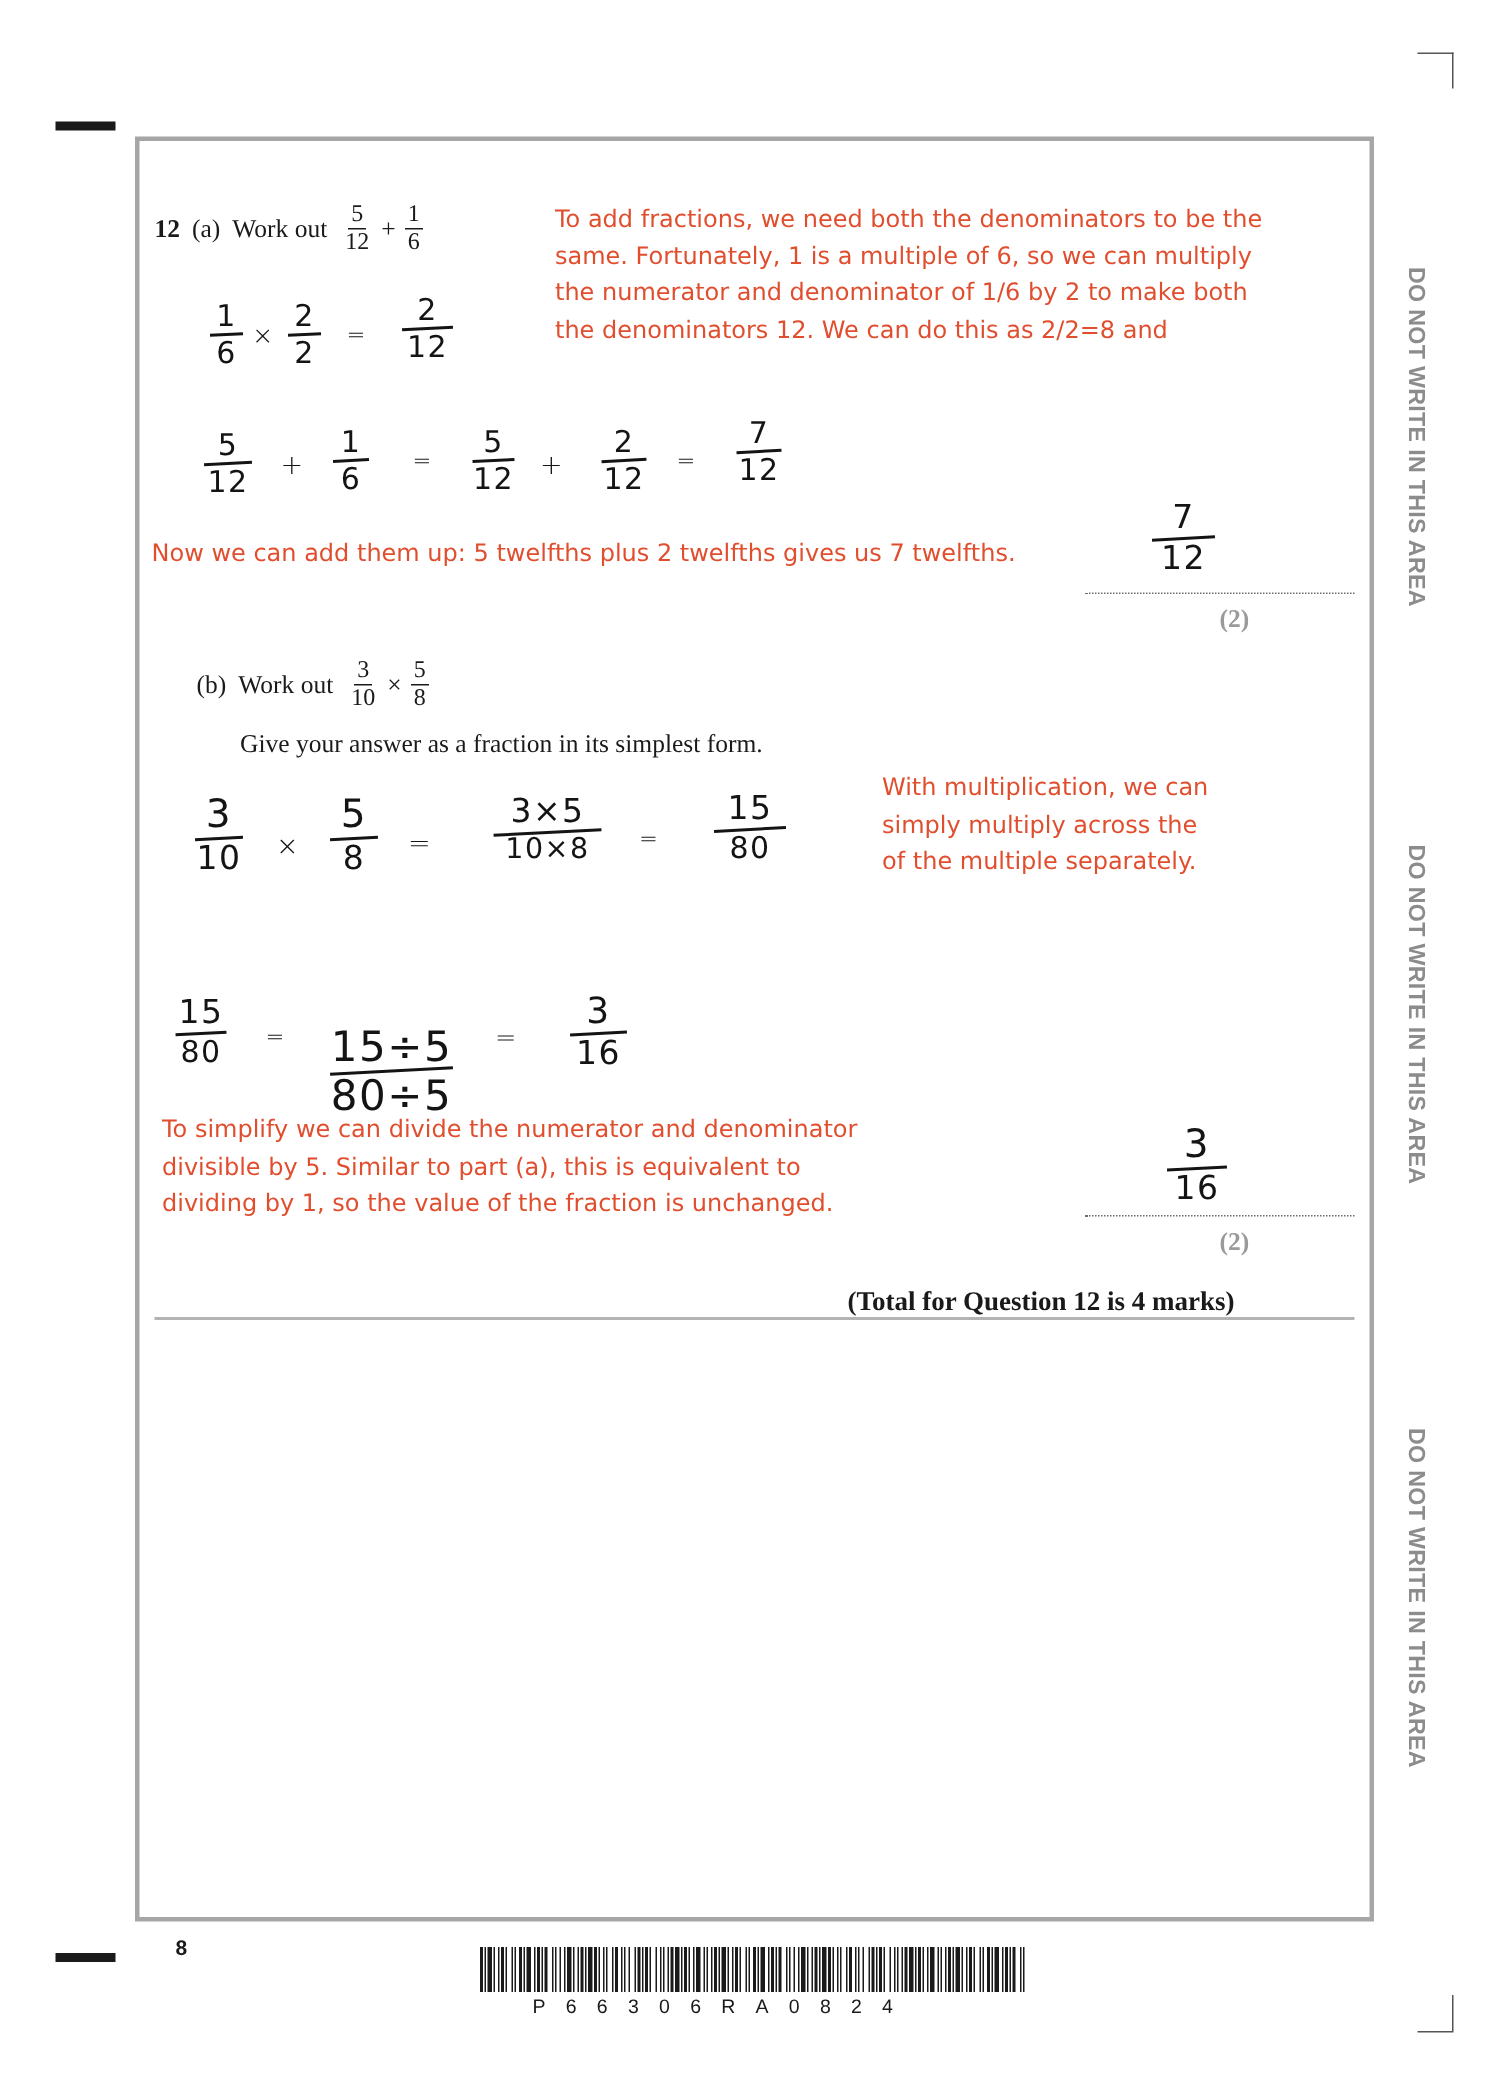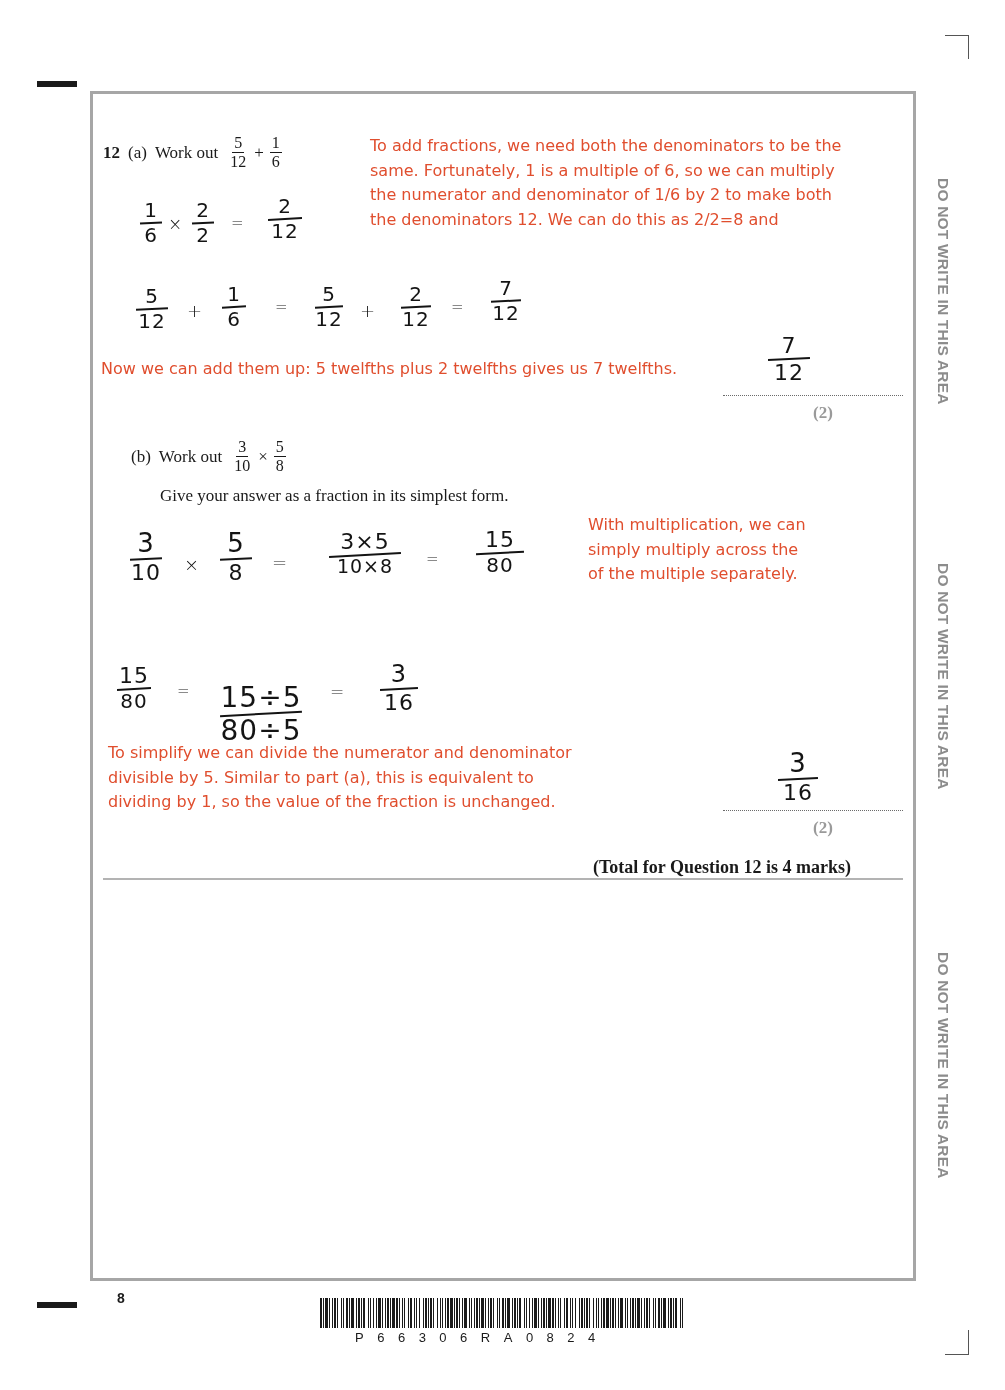--- a/index.html
+++ b/index.html
@@ -31,21 +31,21 @@
     .note { position: absolute; font-family: "DejaVu Sans", sans-serif; font-size: 16px; line-height: 24.6px; color: #e04e2e; }
 
     
     .hw { position: absolute; font-family: "DejaVu Sans", sans-serif; color: #141414; font-weight: 300; }
     .hfrac { position: absolute; display: flex; flex-direction: column; align-items: center; font-family: "DejaVu Sans", sans-serif; color: #141414; }
     .hfrac .n, .hfrac .d { line-height: 1.05; letter-spacing: 1px; }
     .hfrac .line { height: 2px; background: #141414; margin: 1px 0; transform: rotate(-3deg); }
 
     .answer-line { position: absolute; height: 0; border-top: 1px dotted #6b6b6b; }
     .marks { position: absolute; font-family: "Liberation Serif", serif; font-weight: bold; font-size: 17px; color: #9a9a9a; }
-    .total { position: absolute; font-family: "Liberation Serif", serif; font-weight: bold; font-size: 18px; color: #1a1a1a; margin-left: 28px; }
+    .total { position: absolute; font-family: "Liberation Serif", serif; font-weight: bold; font-size: 18px; color: #1a1a1a; }
     .rule { position: absolute; height: 2px; background: #b3b3b3; }
 
     .page-num { position: absolute; font-family: "Liberation Sans", sans-serif; font-weight: bold; font-size: 14px; color: #1a1a1a; }
     .barcode { position: absolute; display: flex; align-items: stretch; height: 30px; }
     .barcode span { display: block; background: #1a1a1a; height: 100%; }
     .barcode-text { position: absolute; font-family: "Liberation Sans", sans-serif; font-size: 13px; color: #1a1a1a; letter-spacing: 13.5px; }
   </style>
 </head>
 <body>
 

